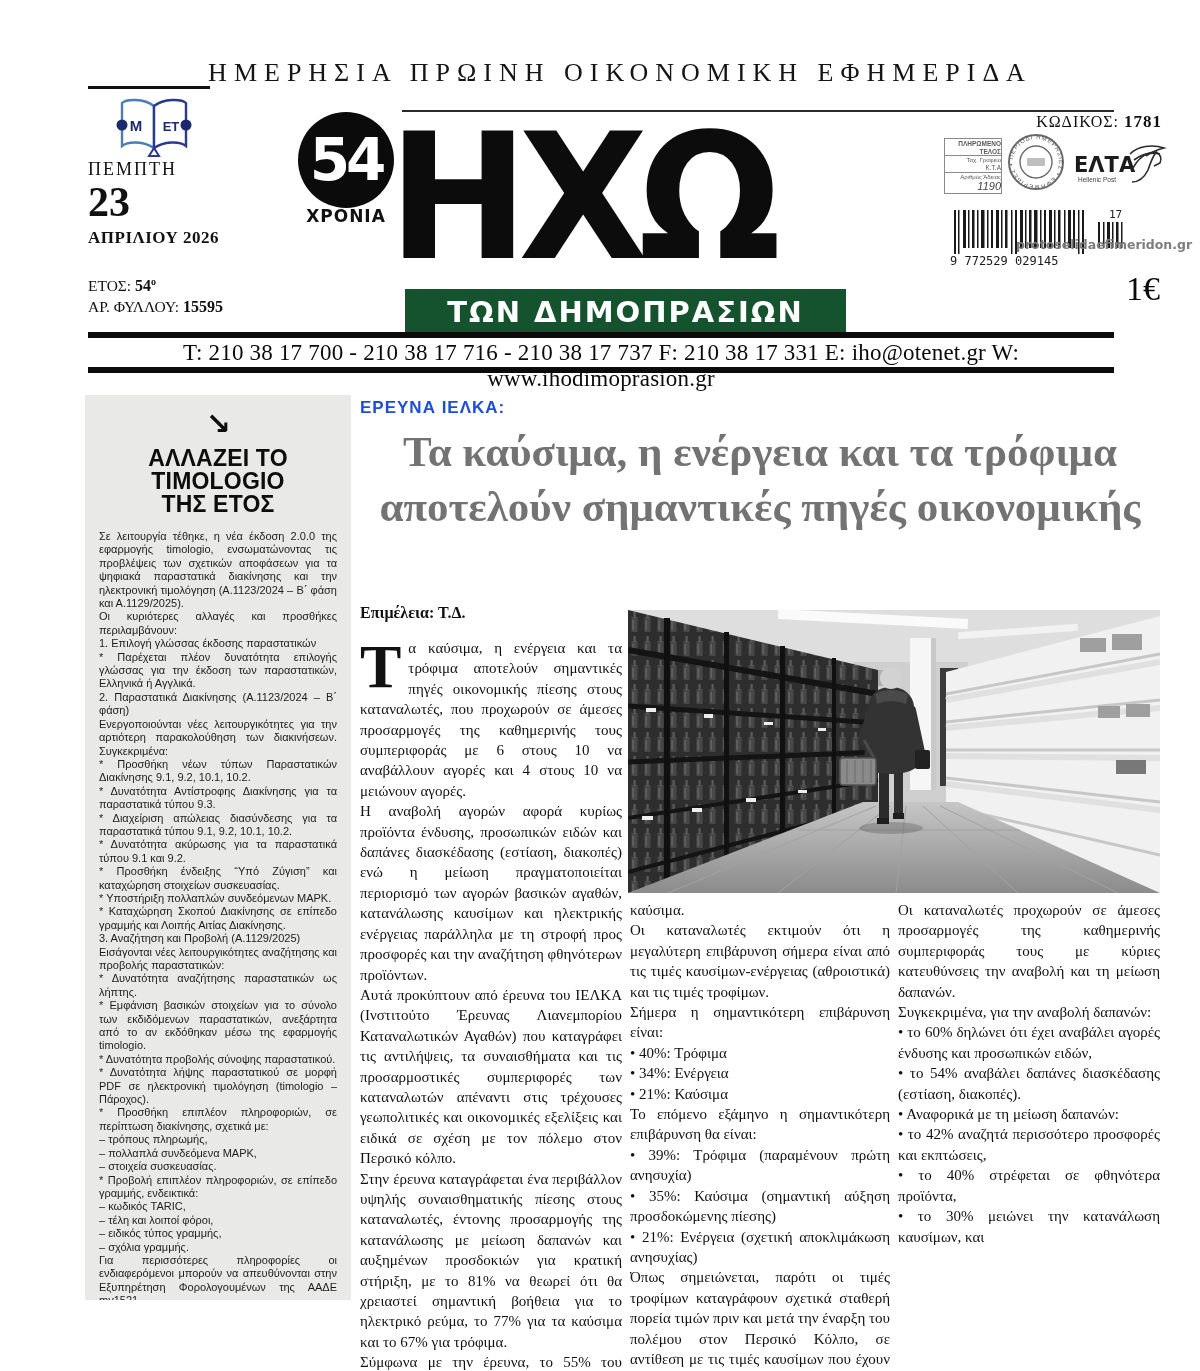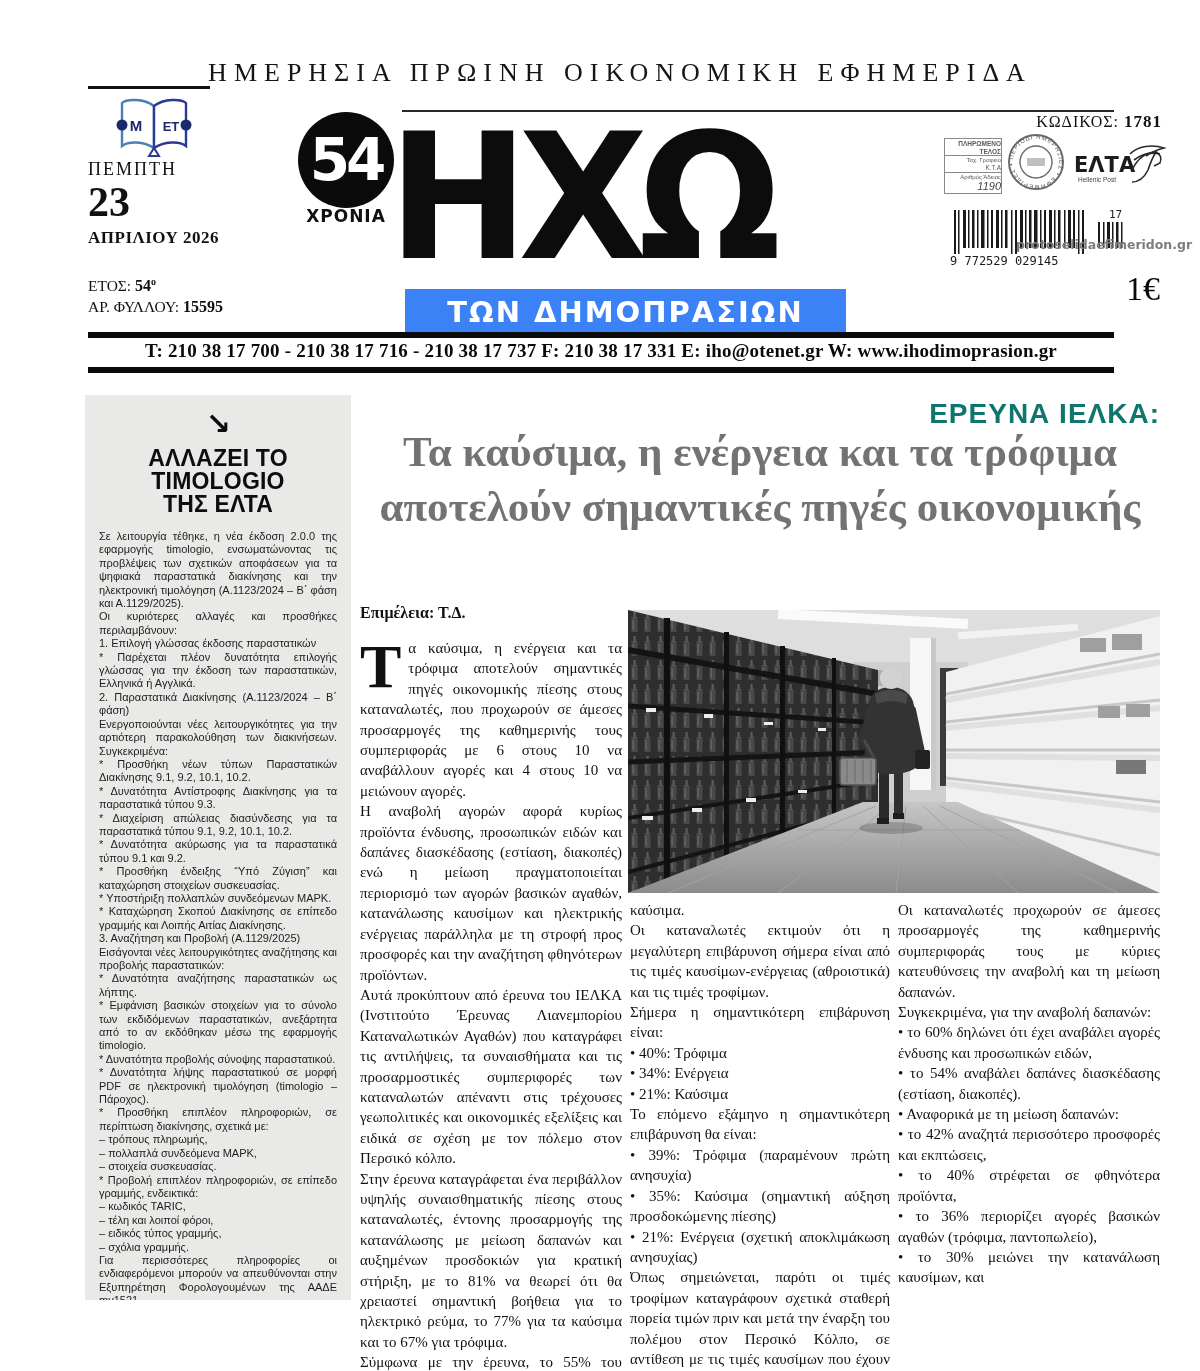--- a/index.html
+++ b/index.html
@@ -22,21 +22,21 @@
 
   .badge-circle{top:112px;left:298px;width:96px;height:96px;border-radius:50%;
     background:#0b0b0b;color:#fff;display:flex;align-items:center;justify-content:center;
     font-family:"DejaVu Sans",sans-serif;font-weight:800;font-size:58px;letter-spacing:-4px;}
   .badge-label{top:206px;left:288px;width:116px;text-align:center;
     font-family:"DejaVu Sans",sans-serif;font-weight:800;font-size:17px;letter-spacing:1px;}
 
   .hxo{top:104px;left:388px;width:470px;font-family:"DejaVu Sans",sans-serif;
     font-weight:800;font-size:168px;line-height:180px;letter-spacing:-10px;color:#0c0c0c;
     transform:scaleY(1.04);transform-origin:top left;}
-  .sub-bar{top:289px;left:405px;width:441px;height:46px;background:#3b82f6;color:#fff;
+  .sub-bar{top:289px;left:405px;width:441px;height:46px;background:#14532d;color:#fff;
     display:flex;align-items:center;justify-content:center;
     font-family:"DejaVu Sans",sans-serif;font-weight:800;font-size:29px;letter-spacing:2px;}
 
   .kodikos{top:112px;left:940px;width:222px;text-align:right;font-size:16px;letter-spacing:1px;}
   .kodikos b{font-size:17px;}
 
   .stampbox{top:138px;left:944px;width:58px;height:56px;border:1.5px solid #8a8a8a;
     box-sizing:border-box;font-family:"Liberation Sans",sans-serif;color:#5a5a5a;
     text-align:right;background:#fff;}
   .stampbox .r1{font-size:6.5px;font-weight:bold;border-bottom:1px solid #8a8a8a;line-height:7.5px;padding-top:1px;}
@@ -48,37 +48,37 @@
   .roundstamp{top:132px;left:1006px;width:60px;height:60px;}
   .elta{top:136px;left:1072px;width:96px;height:58px;}
 
   .barcode{top:208px;left:946px;width:222px;height:60px;}
   .watermark{top:237px;left:1016px;width:170px;font-family:"DejaVu Sans",sans-serif;
     font-weight:bold;font-size:12.5px;color:#7d7d7d;letter-spacing:0px;}
   .price{top:270px;left:1020px;width:140px;text-align:right;font-size:34px;color:#0a0a0a;}
 
   .thickrule{left:88px;width:1026px;height:6px;background:#0b0b0b;}
   .tr1{top:332px;} .tr2{top:367px;}
-  .contact{top:340px;left:88px;width:1026px;text-align:center;font-weight:bold;
-    font-size:19px;letter-spacing:.2px;color:#0a0a0a;}
+  .contact{top:340px;left:88px;width:1026px;text-align:center;font-weight:normal;
+    font-size:23px;letter-spacing:.2px;color:#0a0a0a;}
 
   
   .sidebar{top:395px;left:85px;width:266px;height:905px;background:#e9e9e7;
     box-sizing:border-box;padding:14px 14px 10px;overflow:hidden;}
   .sb-arrow{text-align:center;font-family:"DejaVu Sans",sans-serif;font-weight:bold;
     font-size:30px;line-height:30px;color:#0d0d0d;}
   .sb-title{text-align:center;font-family:"Liberation Sans",sans-serif;font-weight:bold;
     font-size:23px;line-height:23px;margin:8px 0 14px;color:#0d0d0d;letter-spacing:.2px;}
   .sp{font-family:"Liberation Sans",sans-serif;font-size:11px;line-height:13.4px;
     text-align:justify;margin:0;color:#1d1d1d;}
 
   
-  .kicker{top:398px;left:360px;width:800px;text-align:right;
-    font-family:"Liberation Sans",sans-serif;font-weight:bold;font-size:28px;
-    color:#0f766e;letter-spacing:1px;}
+  .kicker{top:398px;left:360px;width:800px;text-align:left;
+    font-family:"Liberation Sans",sans-serif;font-weight:bold;font-size:17px;
+    color:#1d4ed8;letter-spacing:1px;}
   .headline{top:424px;left:352px;width:816px;text-align:center;font-weight:bold;
     font-size:43px;line-height:55px;color:#737373;}
   .col{overflow:hidden;}
   .col1{top:604px;left:360px;width:262px;height:767px;}
   .col2{top:900px;left:630px;width:260px;height:471px;}
   .col3{top:900px;left:898px;width:262px;height:471px;}
   .byline{font-weight:bold;font-size:16px;margin:0 0 16px;}
   .blk-p{font-size:15px;line-height:20.4px;text-align:justify;margin:0;}
   .dropcap{float:left;font-weight:bold;font-size:62px;line-height:50px;padding:3px 7px 0 0;}
 
@@ -203,21 +203,21 @@
   <div class="abs price">1€</div>
 
   <div class="abs thickrule tr1"></div>
   <div class="abs contact">T: 210 38 17 700 - 210 38 17 716 - 210 38 17 737 F: 210 38 17 331 E: iho@otenet.gr W: www.ihodimoprasion.gr</div>
   <div class="abs thickrule tr2"></div>
 
   <div class="abs sidebar">
     <div class="sb-arrow">↘</div>
     <div class="sb-title">
       <div>ΑΛΛΑΖΕΙ ΤΟ TIMOLOGIO</div>
-      <div>ΤΗΣ ΕΛΤΑ</div>
+      <div>ΤΗΣ ΕΤΟΣ</div>
     </div>
     <div>
         <p class="sp">Σε λειτουργία τέθηκε, η νέα έκδοση 2.0.0 της εφαρμογής timologio, ενσωματώνοντας τις προβλέψεις των σχετικών αποφάσεων για τα ψηφιακά παραστατικά διακίνησης και την ηλεκτρονική τιμολόγηση (Α.1123/2024 – Β΄ φάση και Α.1129/2025).</p>
         <p class="sp">Οι κυριότερες αλλαγές και προσθήκες περιλαμβάνουν:</p>
         <p class="sp">1. Επιλογή γλώσσας έκδοσης παραστατικών</p>
         <p class="sp">* Παρέχεται πλέον δυνατότητα επιλογής γλώσσας για την έκδοση των παραστατικών, Ελληνικά ή Αγγλικά.</p>
         <p class="sp">2. Παραστατικά Διακίνησης (Α.1123/2024 – Β΄ φάση)</p>
         <p class="sp">Ενεργοποιούνται νέες λειτουργικότητες για την αρτιότερη παρακολούθηση των διακινήσεων. Συγκεκριμένα:</p>
         <p class="sp">* Προσθήκη νέων τύπων Παραστατικών Διακίνησης 9.1, 9.2, 10.1, 10.2.</p>
         <p class="sp">* Δυνατότητα Αντίστροφης Διακίνησης για τα παραστατικά τύπου 9.3.</p>
@@ -386,18 +386,17 @@
   </div>
   <div class="abs col col3">
     <div>
         <div class="blk-p">Οι καταναλωτές προχωρούν σε άμεσες προσαρμογές της καθημερινής συμπεριφοράς τους με κύριες κατευθύνσεις την αναβολή και τη μείωση δαπανών.</div>
         <div class="blk-p">Συγκεκριμένα, για την αναβολή δαπανών:</div>
         <div class="blk-p">• το 60% δηλώνει ότι έχει αναβάλει αγορές ένδυσης και προσωπικών ειδών,</div>
         <div class="blk-p">• το 54% αναβάλει δαπάνες διασκέδασης (εστίαση, διακοπές).</div>
         <div class="blk-p">• Αναφορικά με τη μείωση δαπανών:</div>
         <div class="blk-p">• το 42% αναζητά περισσότερο προσφορές και εκπτώσεις,</div>
         <div class="blk-p">• το 40% στρέφεται σε φθηνότερα προϊόντα,</div>
-        <div class="blk-p">• το 36% περιορίζει αγορές βασικών αγαθών (τρόφιμα, παντοπωλείο),</div>
         <div class="blk-p">• το 30% μειώνει την κατανάλωση καυσίμων, και</div>
       </div>
   </div>
 
 </div>
 
 </body></html>

